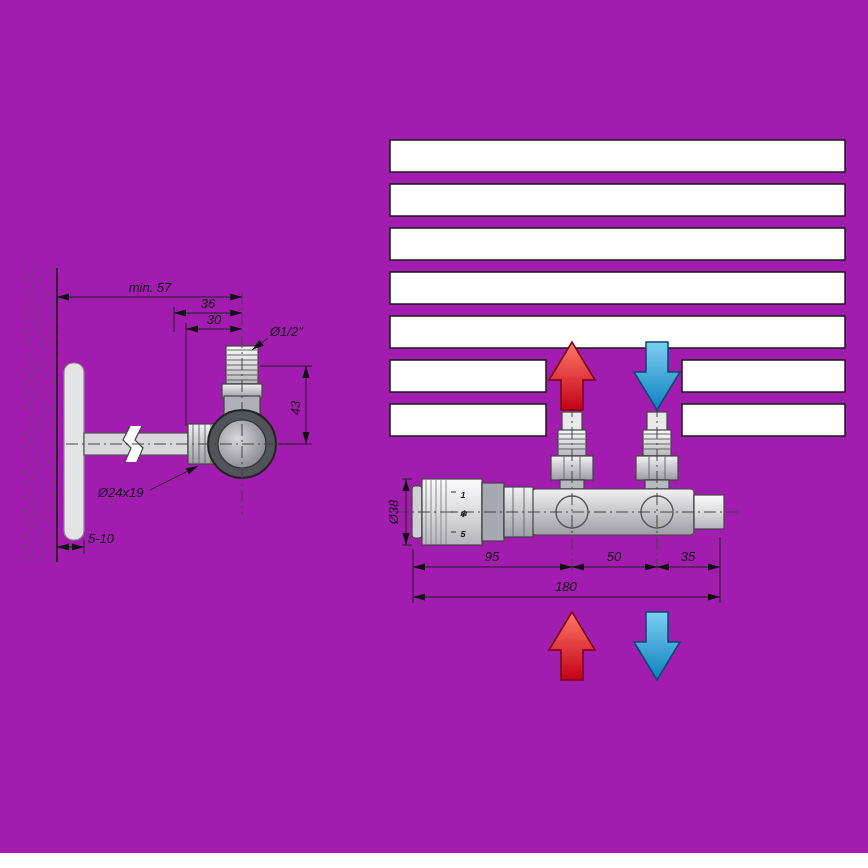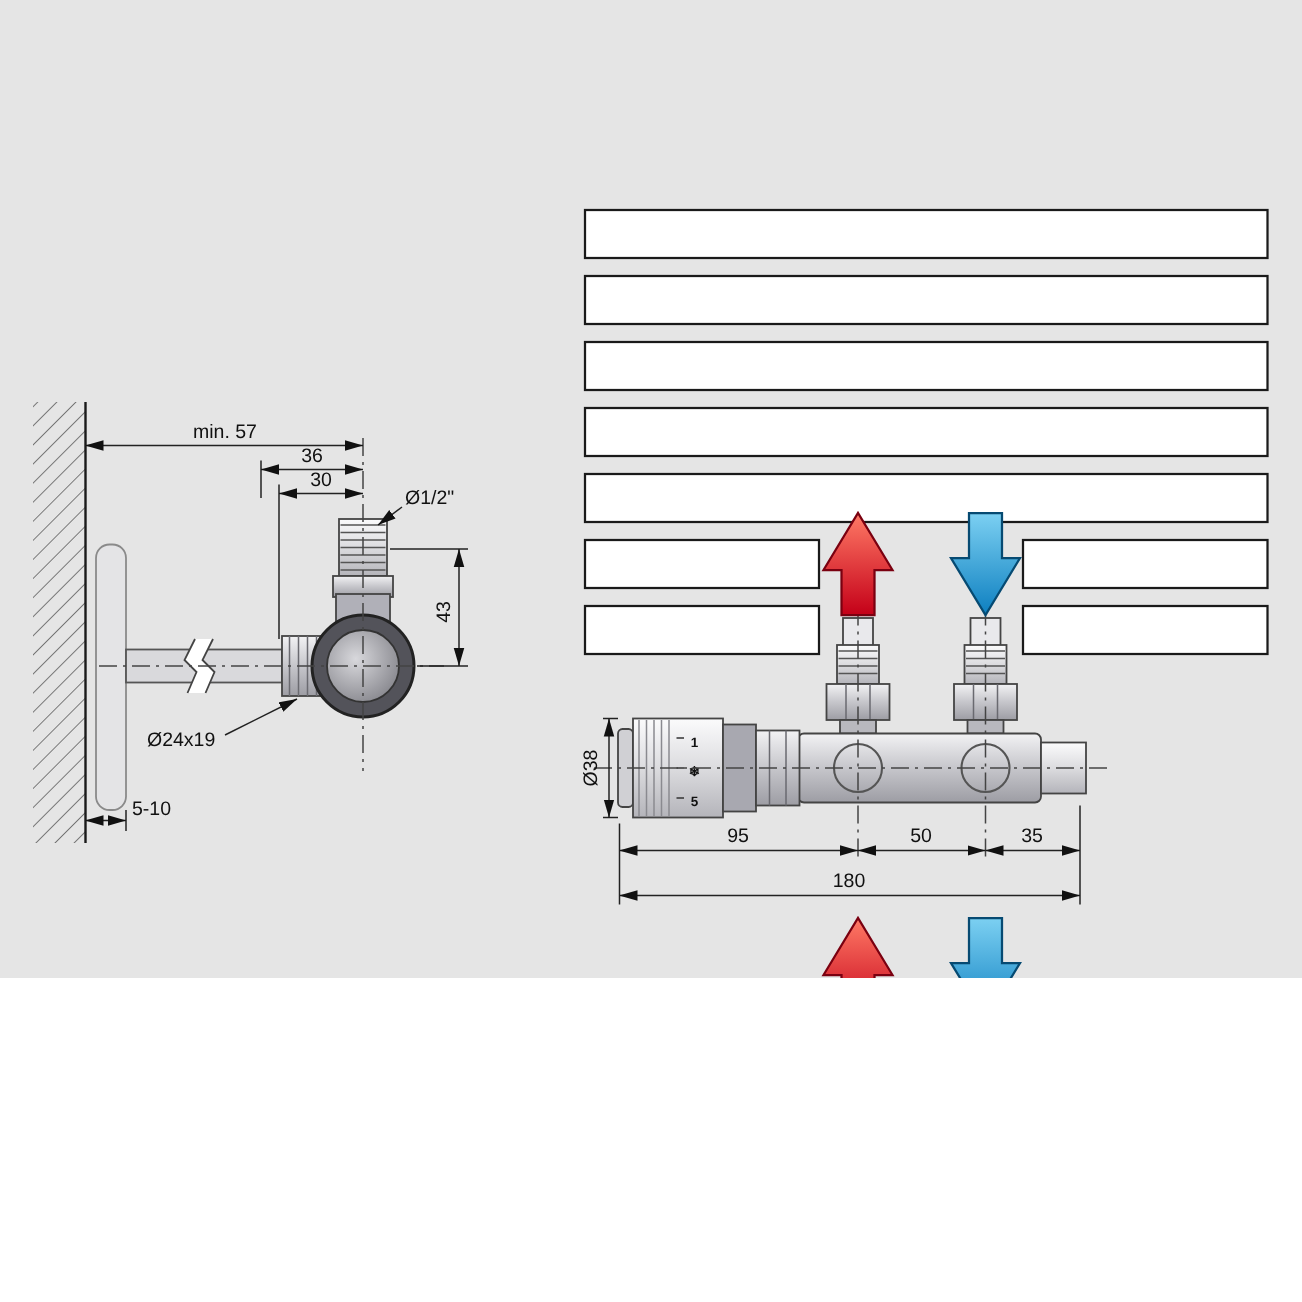--- a/index.html
+++ b/index.html
@@ -1,16 +1,16 @@
 <!DOCTYPE html>
 <html><head>
 <meta charset="utf-8">
 <style>
   html,body{margin:0;padding:0;background:#fff;}
-  .canvas{width:868px;height:652px;background:#e5e5e5;position:relative;overflow:hidden;}
+  .canvas{width:868px;height:853px;background:#a21caf;position:relative;overflow:hidden;font-style:italic;}
   svg{display:block;}
   text{font-family:"Liberation Sans", sans-serif;font-size:13px;fill:#111;}
   .dimline{stroke:#222;stroke-width:1;fill:none;}
   .extline{stroke:#222;stroke-width:1;fill:none;}
   .cline{stroke:#444;stroke-width:1;fill:none;stroke-dasharray:12 4 2 4;}
   .edge{stroke:#1a1a1a;stroke-width:1.5;fill:#fff;}
   .metal{stroke:#444;stroke-width:1.2;}
   .thread{stroke:#555;stroke-width:0.9;fill:none;}
   .headmark{font-size:9px;font-weight:bold;}
 </style>

